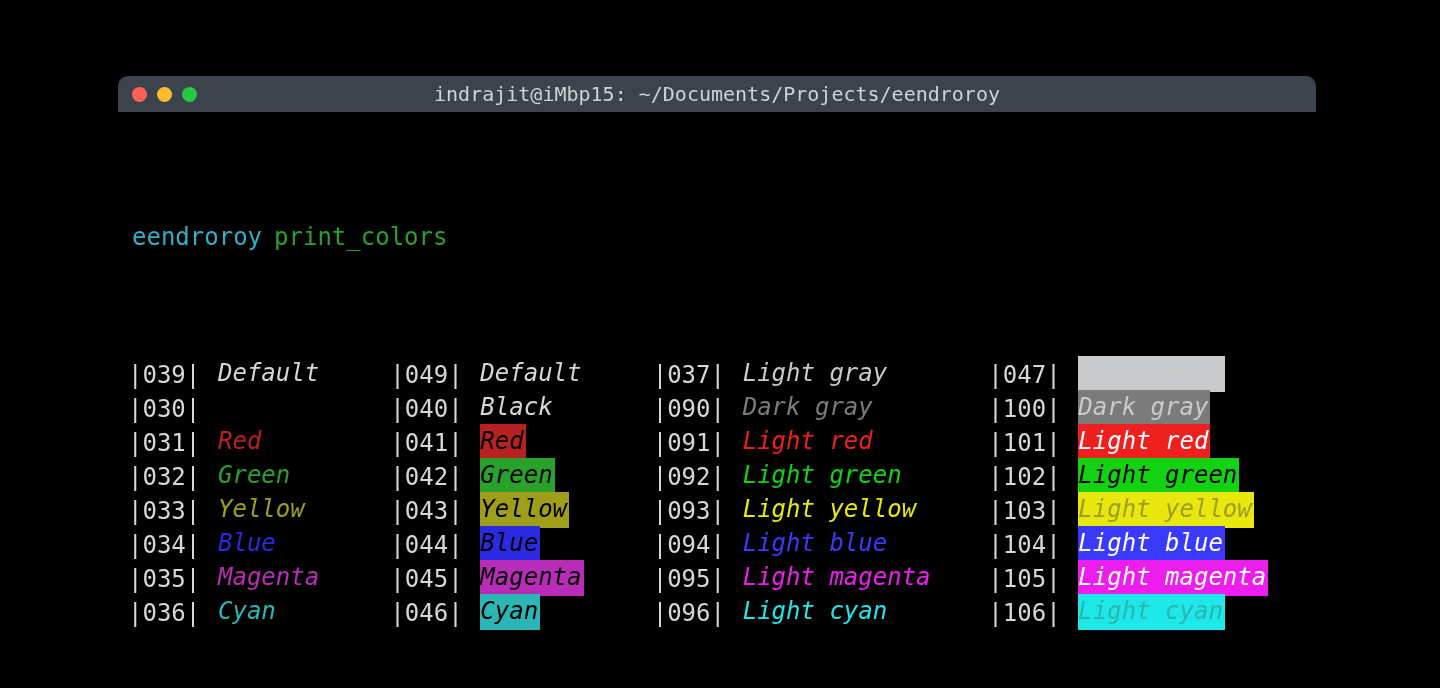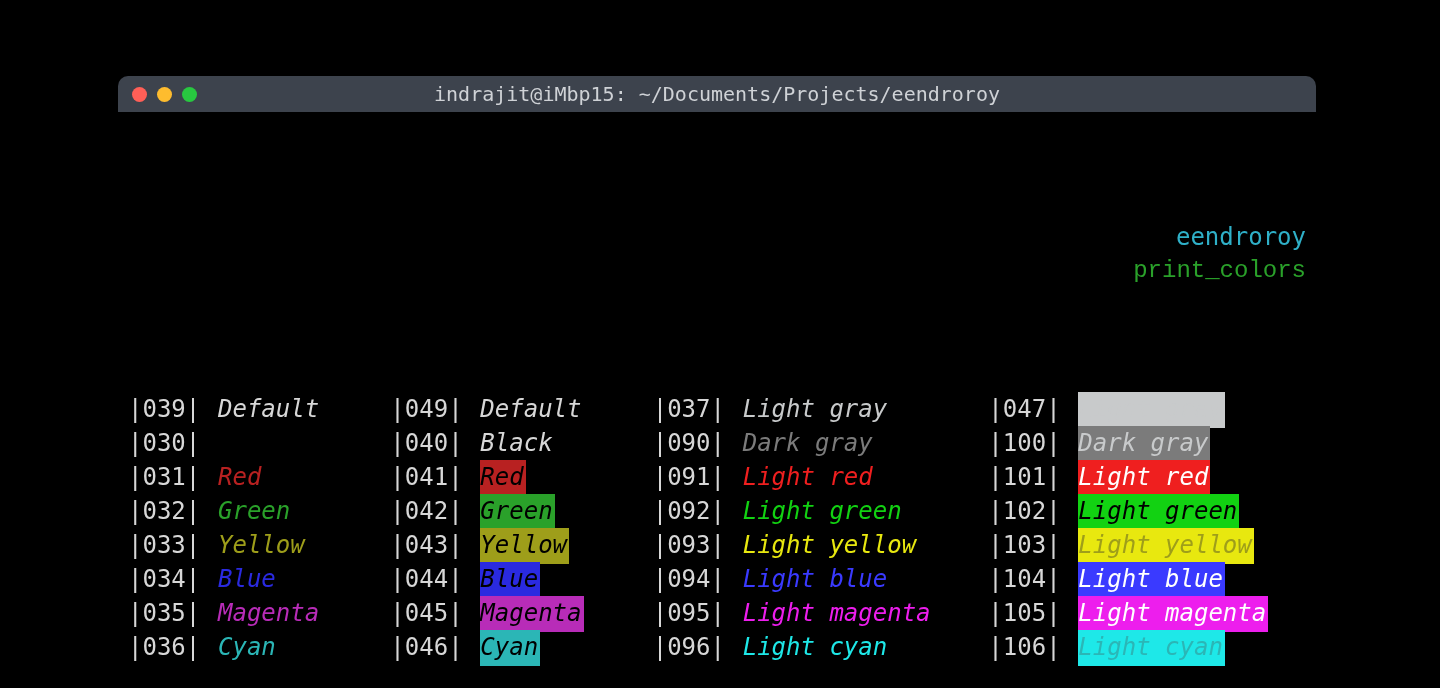--- a/index.html
+++ b/index.html
@@ -62,34 +62,33 @@
     padding: 6px 10px 90px 10px;
     font-size: 24px;
     line-height: 34px;
     font-variant-ligatures: none;
     color: #d0d0d0;
     white-space: pre;
   }
   .prompt-line {
     display: flex;
     align-items: flex-end;
-    flex-direction: column;
   }
   .prompt-user { color: #2fb0c8; margin-left: 4px; }
-  .prompt-cmd  { color: #2aa12a; margin-left: 12px; font-family: Liberation Mono, monospace; }
+  .prompt-cmd  { color: #2aa12a; margin-left: 12px; }
   .color-grid {
     display: grid;
     grid-template-columns: 1fr 1fr 1.3fr 1.3fr;
     column-gap: 18px;
     margin-top: 2px;
   }
   .col {}
   .row {
     display: flex;
-    align-items: flex-start;
+    align-items: flex-end;
     height: 34px;
   }
   .code {
     color: #d7d7d7;
     white-space: pre;
     margin-right: 12px;
     min-width: 78px;
   }
   .lbl {
     white-space: pre;

